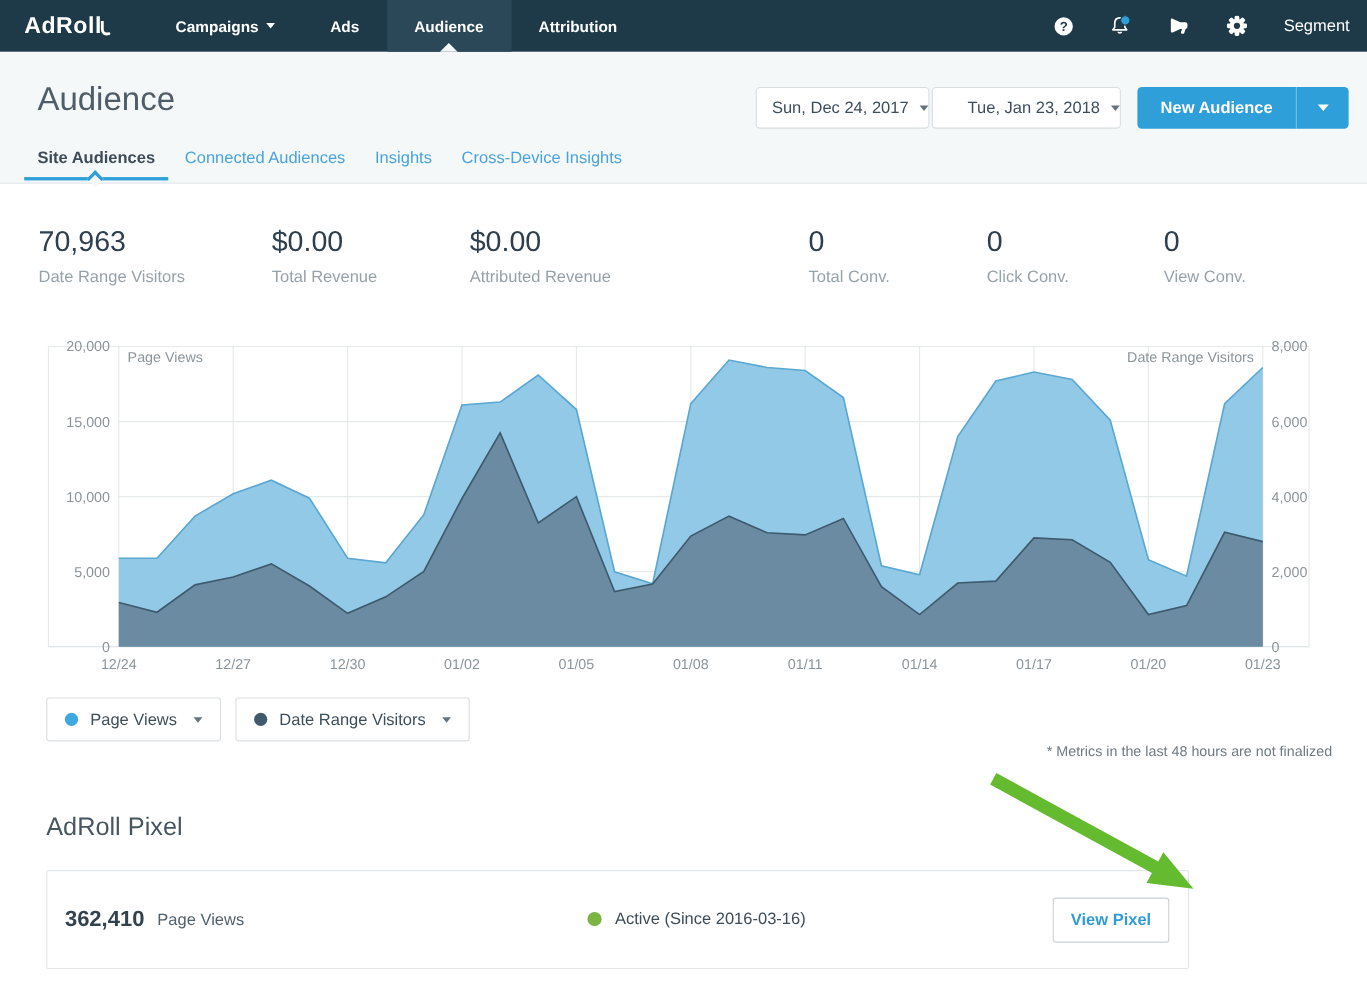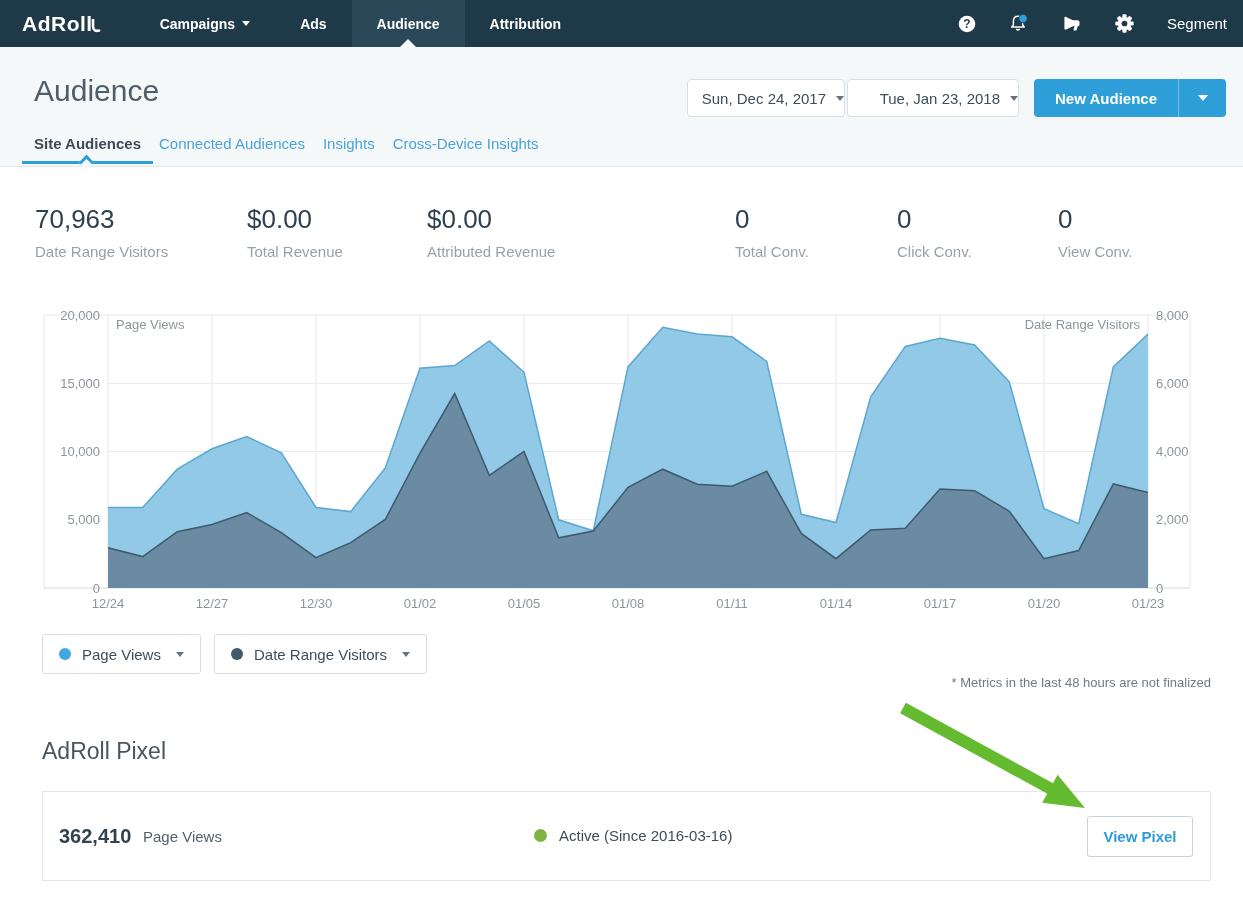--- a/index.html
+++ b/index.html
@@ -26,21 +26,21 @@
   .date-group { display:flex; gap:2px; }
   .date-btn { height:38px; background:#fff; border:1px solid #D8DEE1; border-radius:4px; display:flex; align-items:center; justify-content:flex-end; gap:10px; font-size:15px; color:#3D4E5B; cursor:pointer; }
   .date-btn.start { width:158px; }
   .date-btn.end { width:172px; }
   .caret-dark { border-left:4px solid transparent; border-right:4px solid transparent; border-top:5px solid #66737E; display:inline-block; }
   .new-audience { height:38px; display:flex; background:#2E9FD8; border-radius:4px; overflow:hidden; cursor:pointer; }
   .new-audience .main { padding:4px 21px; display:flex; align-items:center; color:#fff; font-size:15px; font-weight:700; border-right:1px solid rgba(255,255,255,.35); }
   .new-audience .drop { width:47px; display:flex; align-items:center; justify-content:center; }
   .caret-btn { border-left:5px solid transparent; border-right:5px solid transparent; border-top:6px solid #fff; display:inline-block; }
 
-  .tabs { position:absolute; left:34px; bottom:0; display:flex; gap:18px; }
+  .tabs { position:absolute; left:34px; bottom:0; display:flex; gap:27px; }
   .tab { position:relative; padding:0 0 14px 0; font-size:15px; color:#4AA3DA; cursor:pointer; }
   .tab.active { color:#3E4B57; font-weight:700; }
   .tab.active .underline { position:absolute; left:-12px; right:-12px; bottom:2px; height:3px; background:#2E9FD8; }
   .tab.active .underline::after { content:""; position:absolute; left:50%; margin-left:-6px; bottom:-4px; width:8px; height:8px; background:#F5F8F9; border-top:3px solid #2E9FD8; border-left:3px solid #2E9FD8; transform:rotate(45deg); }
 
   
   .stats { position:absolute; top:200px; left:0; width:100%; height:60px; }
   .stat { position:absolute; top:4px; }
   .stat .val { font-size:26px; color:#2E3F4E; }
   .stat .lbl { font-size:15px; color:#97A1A8; margin-top:8px; }
@@ -54,21 +54,21 @@
   .legend-btn { height:40px; background:#fff; border:1px solid #D9DEE1; border-radius:3px; display:flex; align-items:center; padding:0 16px; gap:11px; font-size:15px; color:#3D4E5B; cursor:pointer; }
   .dot { width:12px; height:12px; border-radius:50%; display:inline-block; }
   .dot-blue { background:#3FA8E0; }
   .dot-dark { background:#3F5A6D; }
   .legend-btn .caret-dark { margin-left:4px; }
 
   .footnote { position:absolute; top:675px; right:32px; font-size:13px; color:#6E7A83; }
 
   
   .pixel-title { position:absolute; top:738px; left:42px; font-size:23px; font-weight:400; color:#47565F; }
-  .pixel-card { position:absolute; top:791px; left:42px; width:1169px; height:90px; background:#fff; border:1px solid #E3E7E9; border-radius:2px; }
+  .pixel-card { position:absolute; top:791px; left:42px; width:1039px; height:90px; background:#fff; border:1px solid #E3E7E9; border-radius:2px; }
   .pixel-val { position:absolute; left:16px; top:33px; font-size:20px; font-weight:700; color:#33434E; }
   .pixel-lbl { position:absolute; left:100px; top:36px; font-size:15px; color:#52616B; }
   .pixel-status { position:absolute; left:491px; top:35px; display:flex; align-items:center; gap:12px; font-size:15px; color:#3D4C56; }
   .status-dot { width:13px; height:13px; border-radius:50%; background:#7CB543; }
   .view-pixel { position:absolute; right:17px; top:24px; width:106px; height:41px; background:#fff; border:1px solid #CBD2D7; border-radius:3px; color:#2F9BD9; font-size:15px; font-weight:700; font-family:"Liberation Sans",sans-serif; cursor:pointer; }
 
   .arrow-overlay { position:absolute; left:870px; top:690px; width:240px; height:140px; pointer-events:none; z-index:6; }
 </style>
 </head>
 <body>

